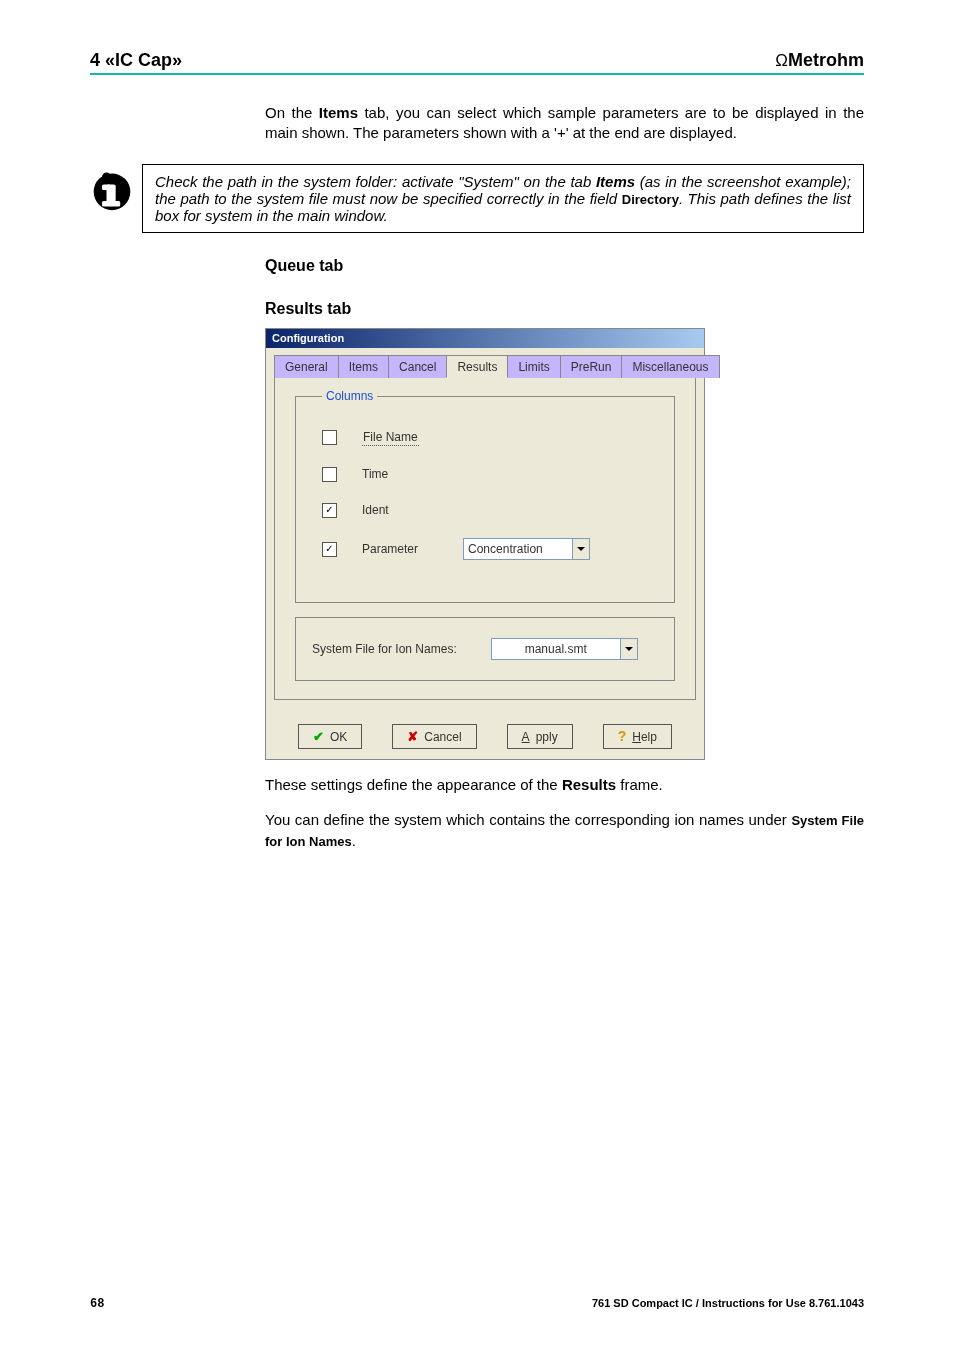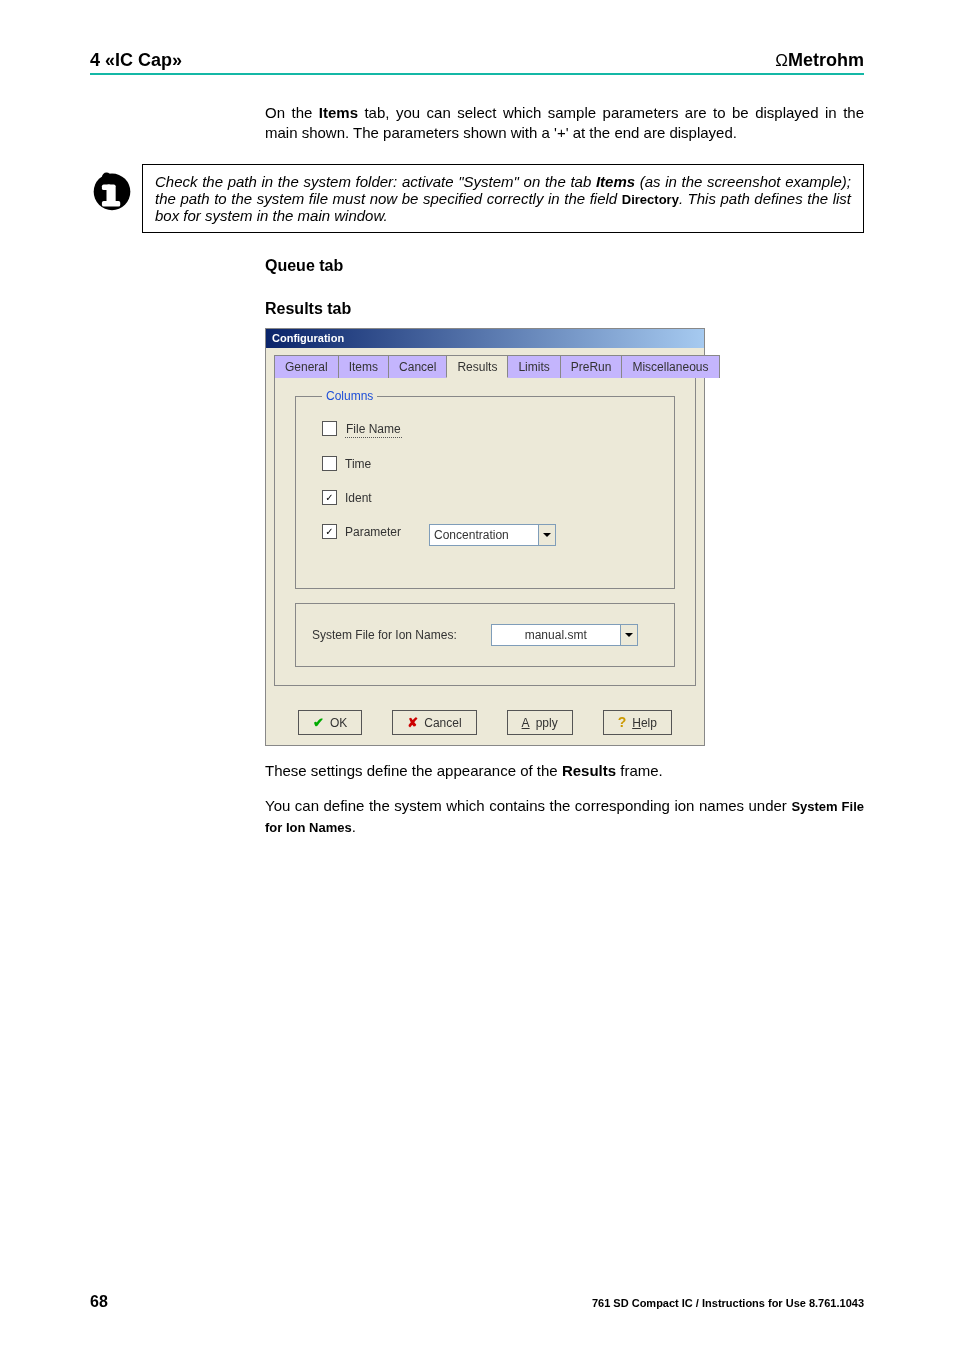--- a/index.html
+++ b/index.html
@@ -133,23 +133,23 @@
     position: absolute;
     top: -9px;
     left: 26px;
     background: #ece9d8;
     padding: 0 4px;
     font-size: 12px;
     color: #1d4ed8;
   }
   .cb-row {
     display: flex;
-    align-items: flex-start;
-    margin: 12px 0 18px 10px;
-    gap: 8px;
+    align-items: center;
+    margin: 20px 0 18px 10px;
+    gap: 25px;
   }
   .cb {
     width: 13px;
     height: 13px;
     border: 1px solid #555;
     background: #fff;
     display: inline-flex;
     align-items: center;
     justify-content: center;
     font-size: 10px;
@@ -224,23 +224,23 @@
   .footer {
     position: absolute;
     bottom: 40px;
     left: 90px;
     right: 90px;
     display: flex;
     justify-content: space-between;
     align-items: baseline;
   }
   .page-num {
-    font-family: Liberation Sans, sans-serif;
+    font-family: Liberation Mono, monospace;
     font-weight: 900;
-    font-size: 16px;
+    font-size: 12px;
   }
   .footer-right {
     font-family: Arial, sans-serif;
     font-weight: bold;
     font-size: 11px;
   }
 </style>
 </head>
 <body>
 

